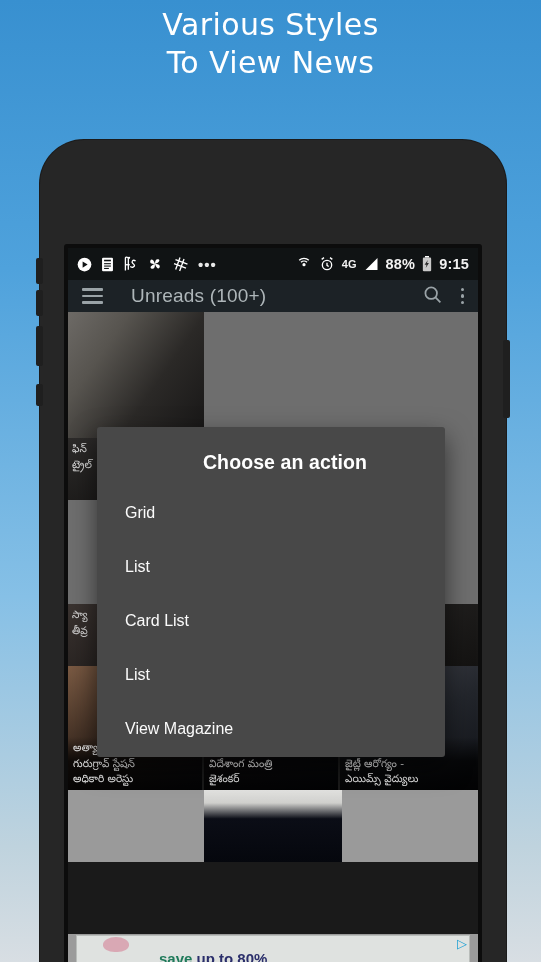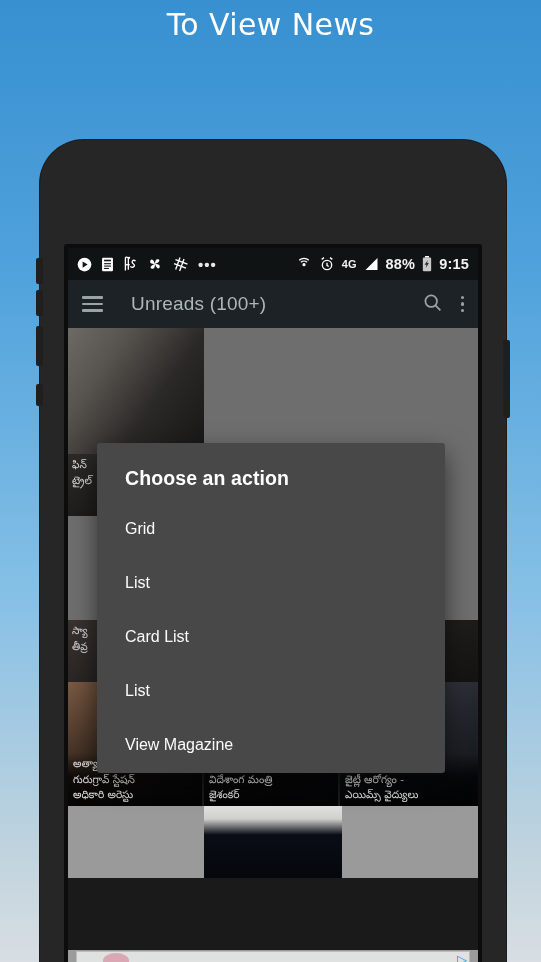--- a/index.html
+++ b/index.html
@@ -55,21 +55,21 @@
   }
   .sb-left { display:flex; align-items:center; gap:9px; }
   .sb-right { display:flex; align-items:center; gap:7px; margin-left:auto; }
   .sb-ico { display:inline-flex; align-items:center; justify-content:center; }
   .sb-text { font-size:14.5px; font-weight:700; letter-spacing:.2px; }
   .sb-4g { font-size:11px; font-weight:700; }
   .dots3 { letter-spacing:1px; font-size:15px; color:#e8e8e8; }
 
   
   .appbar {
-    height:48px; background:#1c2226;
+    height:32px; background:#1c2226;
     display:flex; align-items:center; padding:0 14px;
   }
   .hamburger { width:21px; display:flex; flex-direction:column; gap:4px; cursor:pointer; }
   .hamburger i { display:block; height:2.5px; background:#9aa3a7; border-radius:1px; }
   .appbar-title {
     color:#aeb6b9; font-size:19px; margin-left:28px; letter-spacing:.2px;
   }
   .appbar-actions { margin-left:auto; display:flex; align-items:center; gap:18px; }
   .kebab { display:flex; flex-direction:column; gap:3px; align-items:center; cursor:pointer; }
   .kebab i { width:3.5px; height:3.5px; border-radius:50%; background:#9aa3a7; display:block; }
@@ -103,21 +103,21 @@
   }
 
   
   .dialog {
     position:absolute; left:29px; top:115px; width:348px; height:330px;
     background:#484848; border-radius:3px;
     box-shadow:0 10px 26px rgba(0,0,0,.55);
   }
   .dialog-title {
     color:#ffffff; font-size:19.5px; font-weight:700;
-    padding:24px 0 0 28px; letter-spacing:.1px;
+    padding:24px 0 0 28px; letter-spacing:.1px;text-align:center;
   }
   .dialog-item {
     color:#fbfbfb; font-size:16px;
     padding:0 0 0 28px; height:54px; display:flex; align-items:center;
     cursor:pointer;
   }
   .dialog-items { margin-top:12px; }
 
   
   .adbar {
@@ -136,20 +136,21 @@
   .ad-l1 { font-size:15px; font-weight:700; color:#1f7a5a; }
   .ad-l1 b { color:#2b2f6b; }
   .ad-choices {
     position:absolute; right:2px; top:1px; color:#1a9fd4; font-size:13px; line-height:1;
   }
 </style>
 </head>
 <body>
 
 <div class="promo">
+  <span>Various Styles</span>
   <span>To View News</span>
 </div>
 
 <div class="phone">
   <div class="key vol-up"></div>
   <div class="key vol-dn"></div>
   <div class="key vol-ex"></div>
   <div class="key mute"></div>
   <div class="key power"></div>
   <div class="phone-inner-border"></div>

